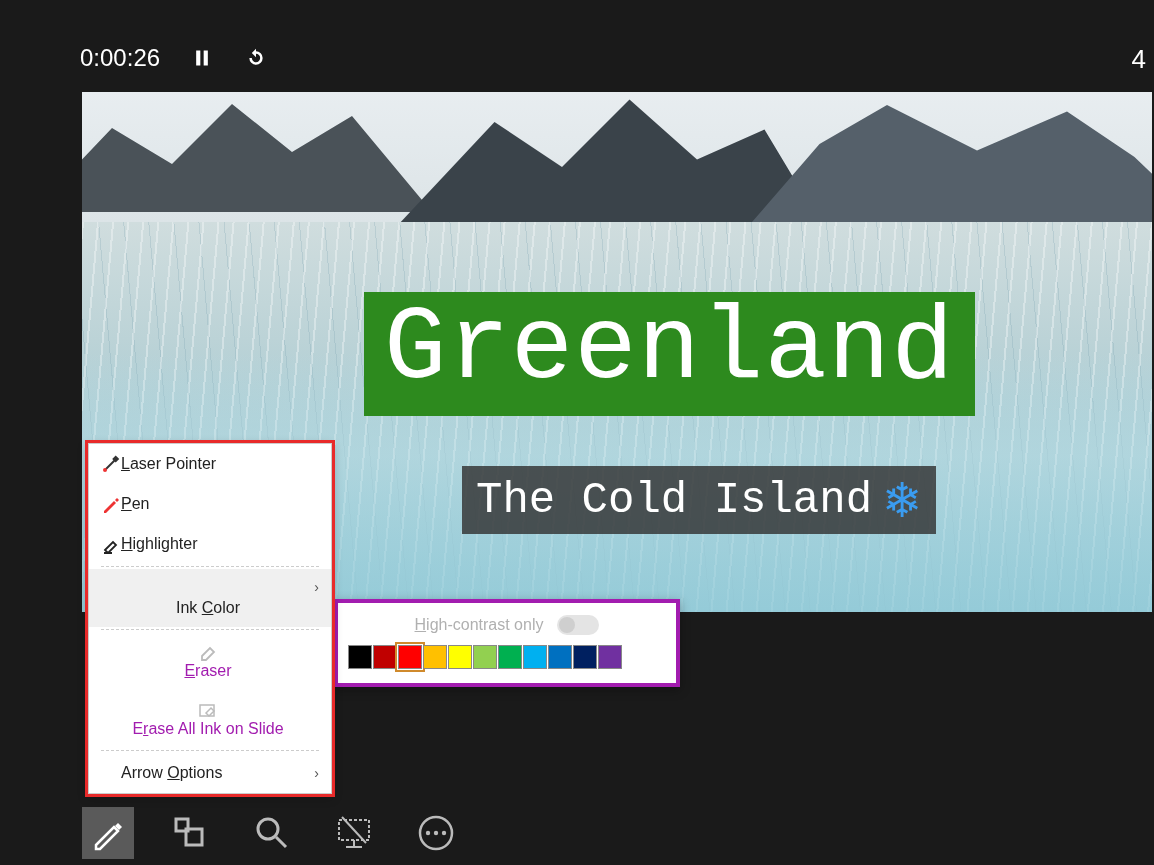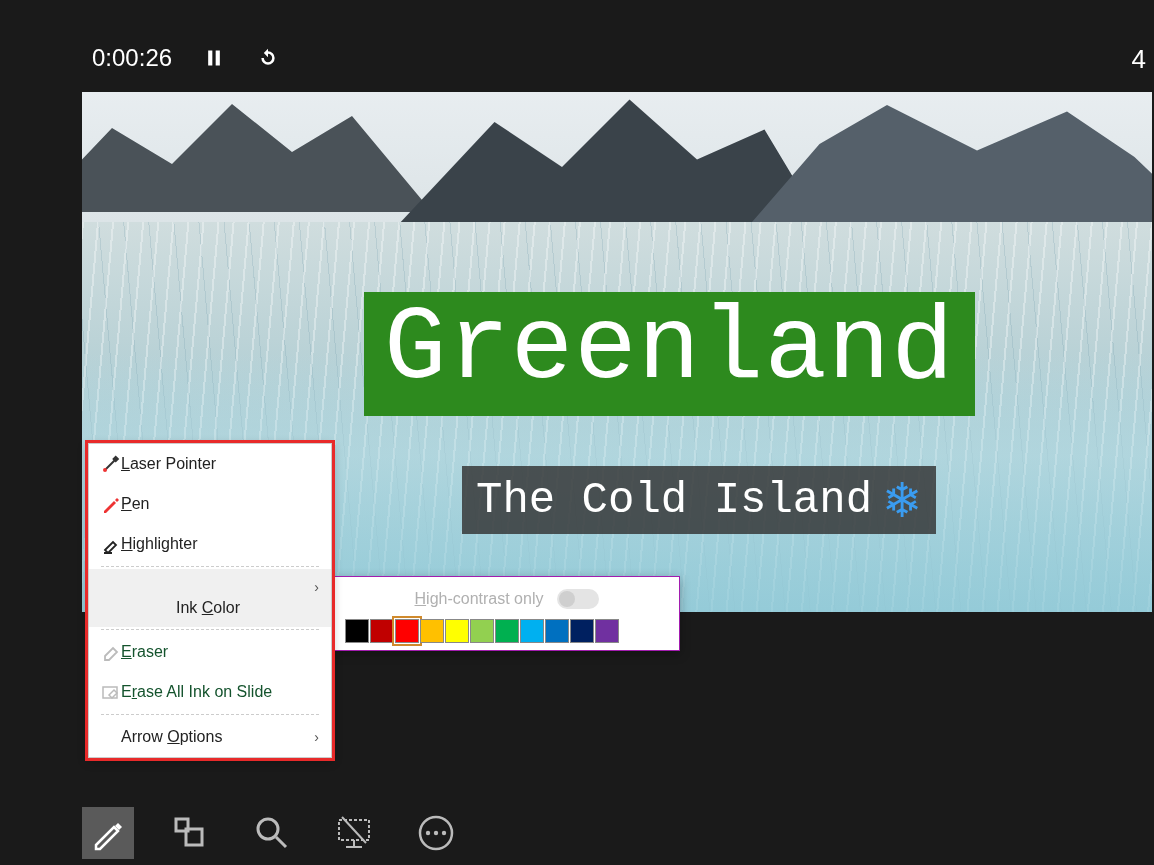--- a/index.html
+++ b/index.html
@@ -8,21 +8,21 @@
     height: 865px;
     background: #1a1a1a;
     font-family: "Segoe UI", Arial, sans-serif;
     position: relative;
     overflow: hidden;
     color: #fff;
   }
   .topbar {
     position: absolute;
     top: 44px;
-    left: 92px;
+    left: 80px;
     display: flex;
     align-items: center;
     gap: 30px;
     color: #fff;
     font-size: 24px;
     font-weight: 300;
   }
   .topbar .btn {
     width: 24px;
     height: 24px;
@@ -125,21 +125,21 @@
     font-size: 16px;
     z-index: 20;
   }
   .menu-item {
     display: flex;
     align-items: center;
     padding: 10px 16px 10px 12px;
     position: relative;
   }
   .menu-item.sel { background: #f0f0f0; flex-direction: column; }
-  .menu-item.disabled { color: #14532d; }
+  .menu-item.disabled { color: #a21caf; flex-direction: column; }
   .menu-item .mi-icon {
     width: 20px;
     height: 20px;
     display: flex;
     align-items: center;
     justify-content: center;
   }
   .menu-item .mi-label { flex: 1; }
   .menu-item .mi-label .ul { text-decoration: underline; }
   .menu-item .chev {
@@ -150,28 +150,28 @@
   }
   .menu-sep {
     height: 1px;
     margin: 2px 12px;
     border-top: 1px dashed #ccc;
   }
 
   
   .color-submenu {
     position: absolute;
-    top: 576px;
+    top: 599px;
     left: 334px;
     width: 346px;
     background: #fff;
-    border: 1px solid #a21caf;
+    border: 4px solid #a21caf;
     box-shadow: 0 3px 10px rgba(0,0,0,0.3);
     z-index: 15;
-    padding-bottom: 1px;
+    padding-bottom: 8px;
   }
   .hc-row {
     display: flex;
     align-items: center;
     justify-content: center;
     gap: 14px;
     padding: 12px 12px 10px 12px;
     color: #b0b0b0;
     font-size: 16px;
   }

